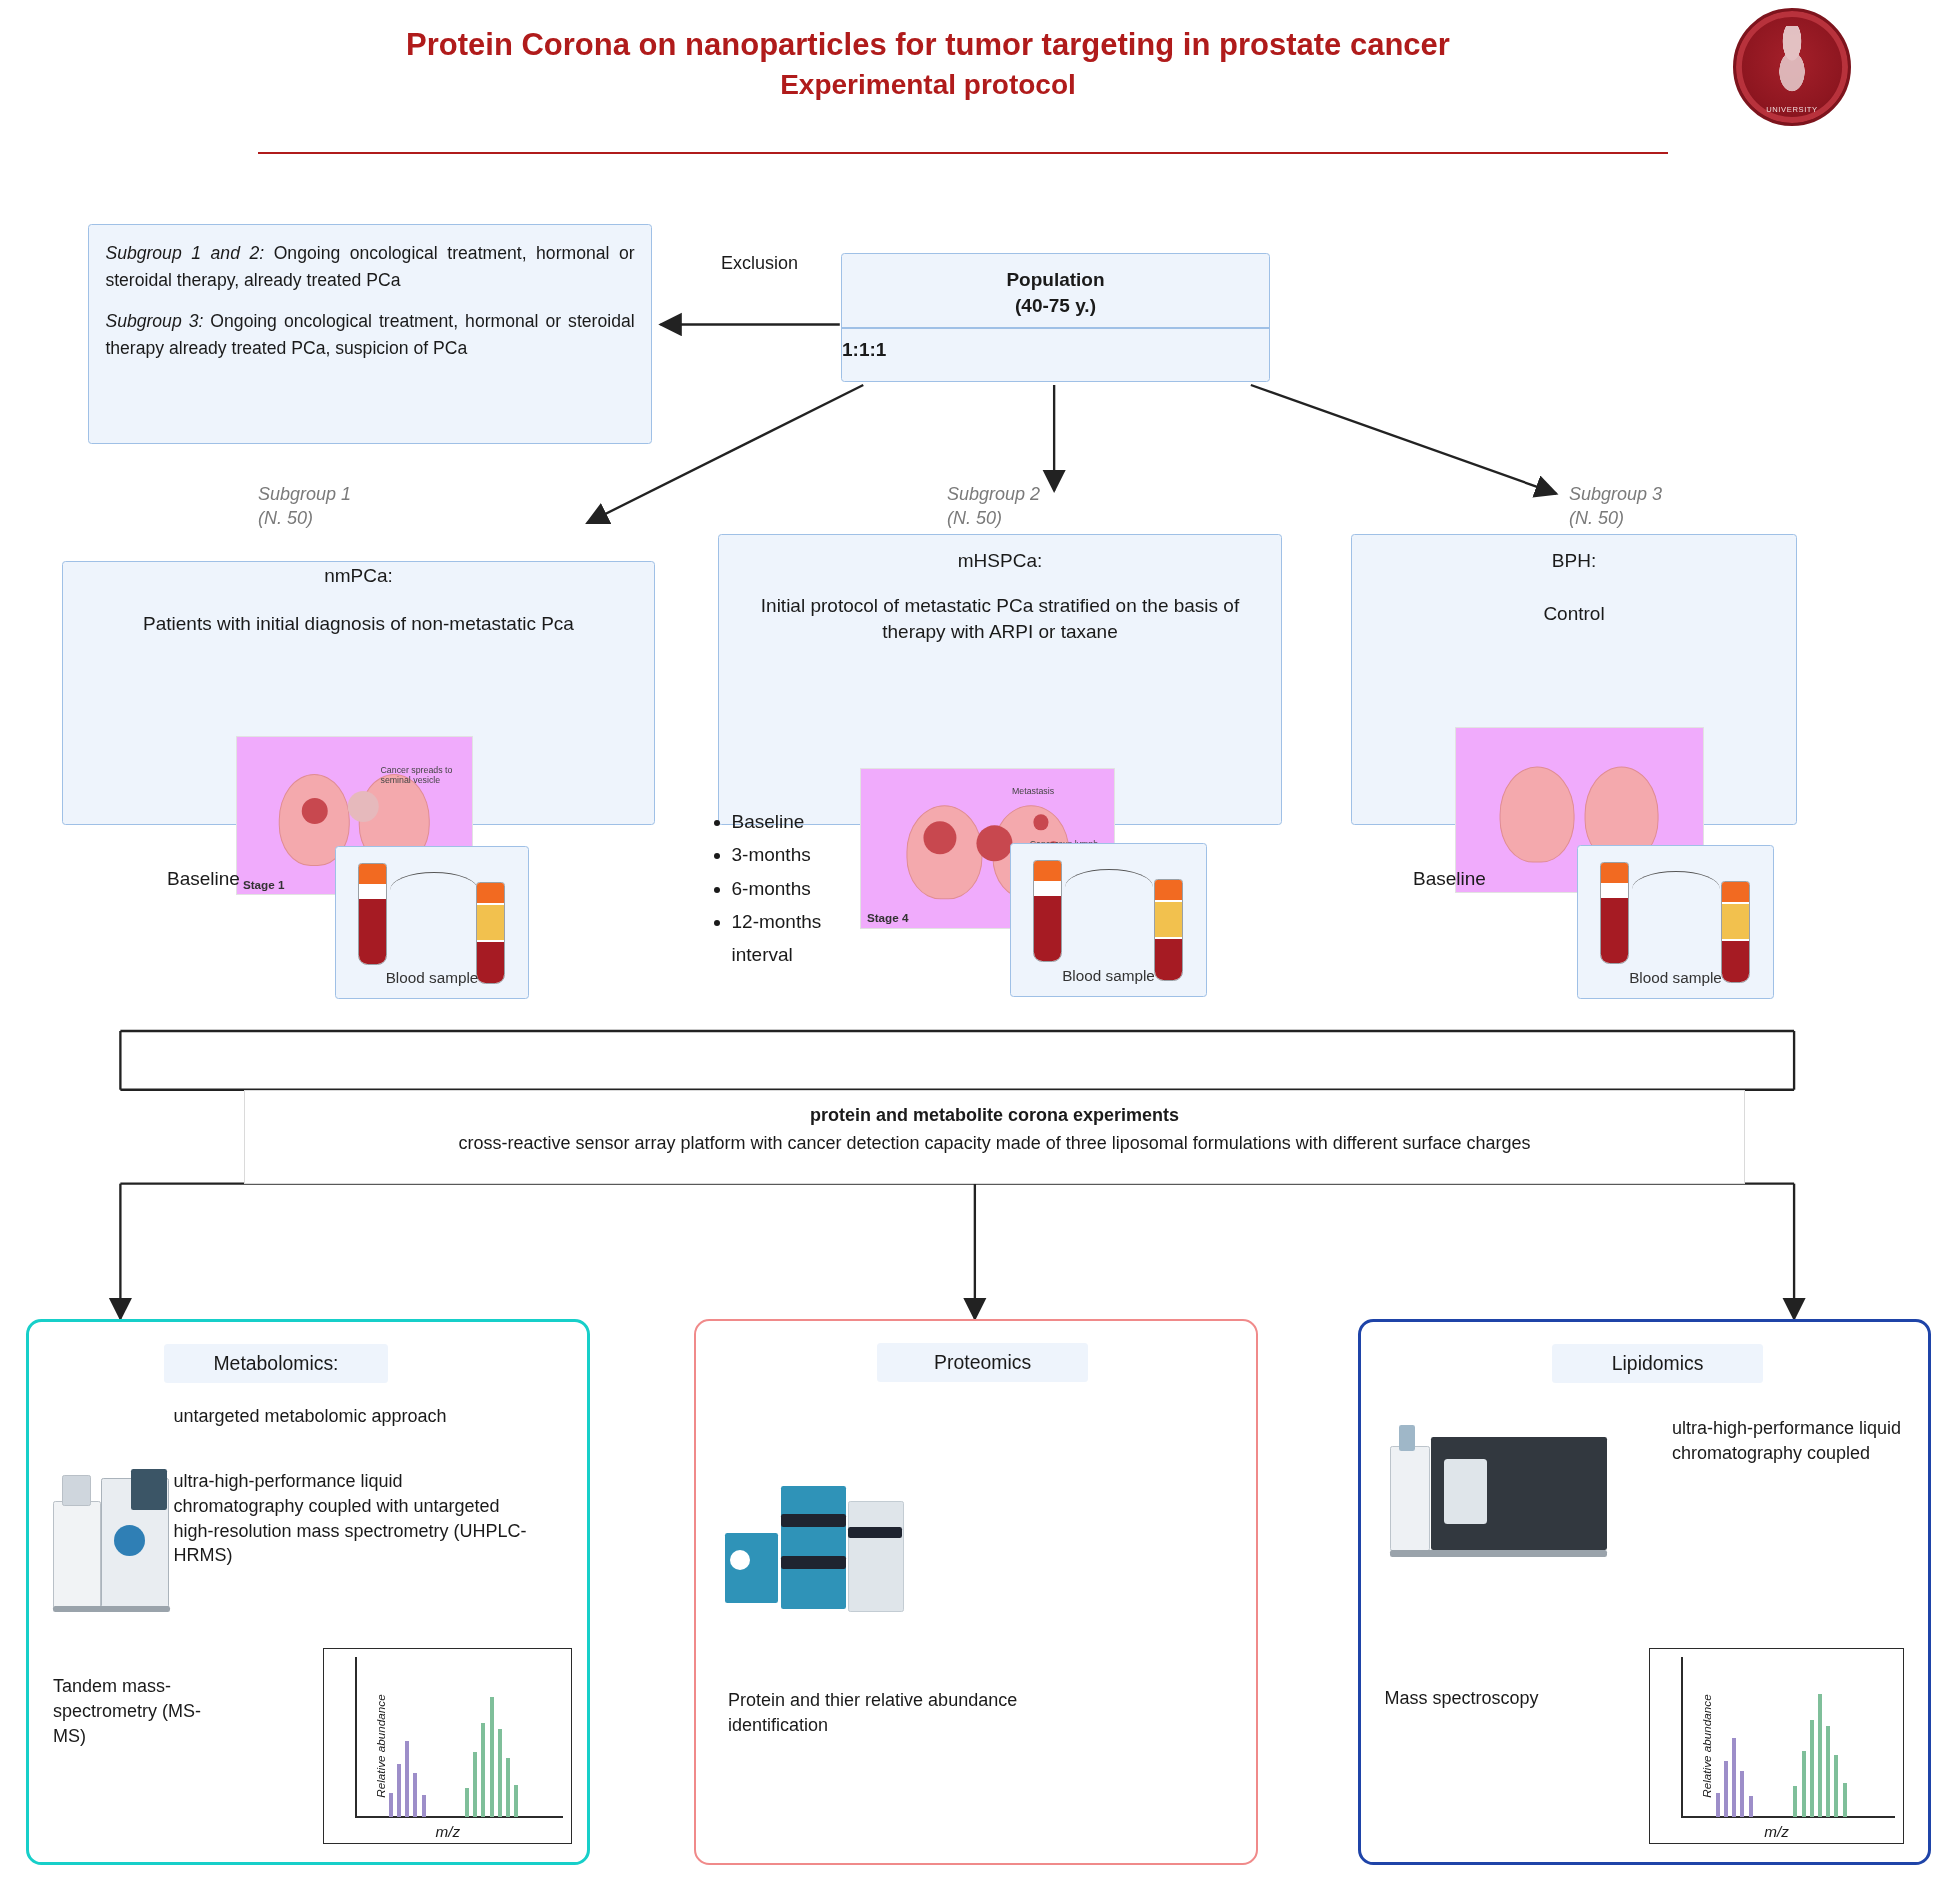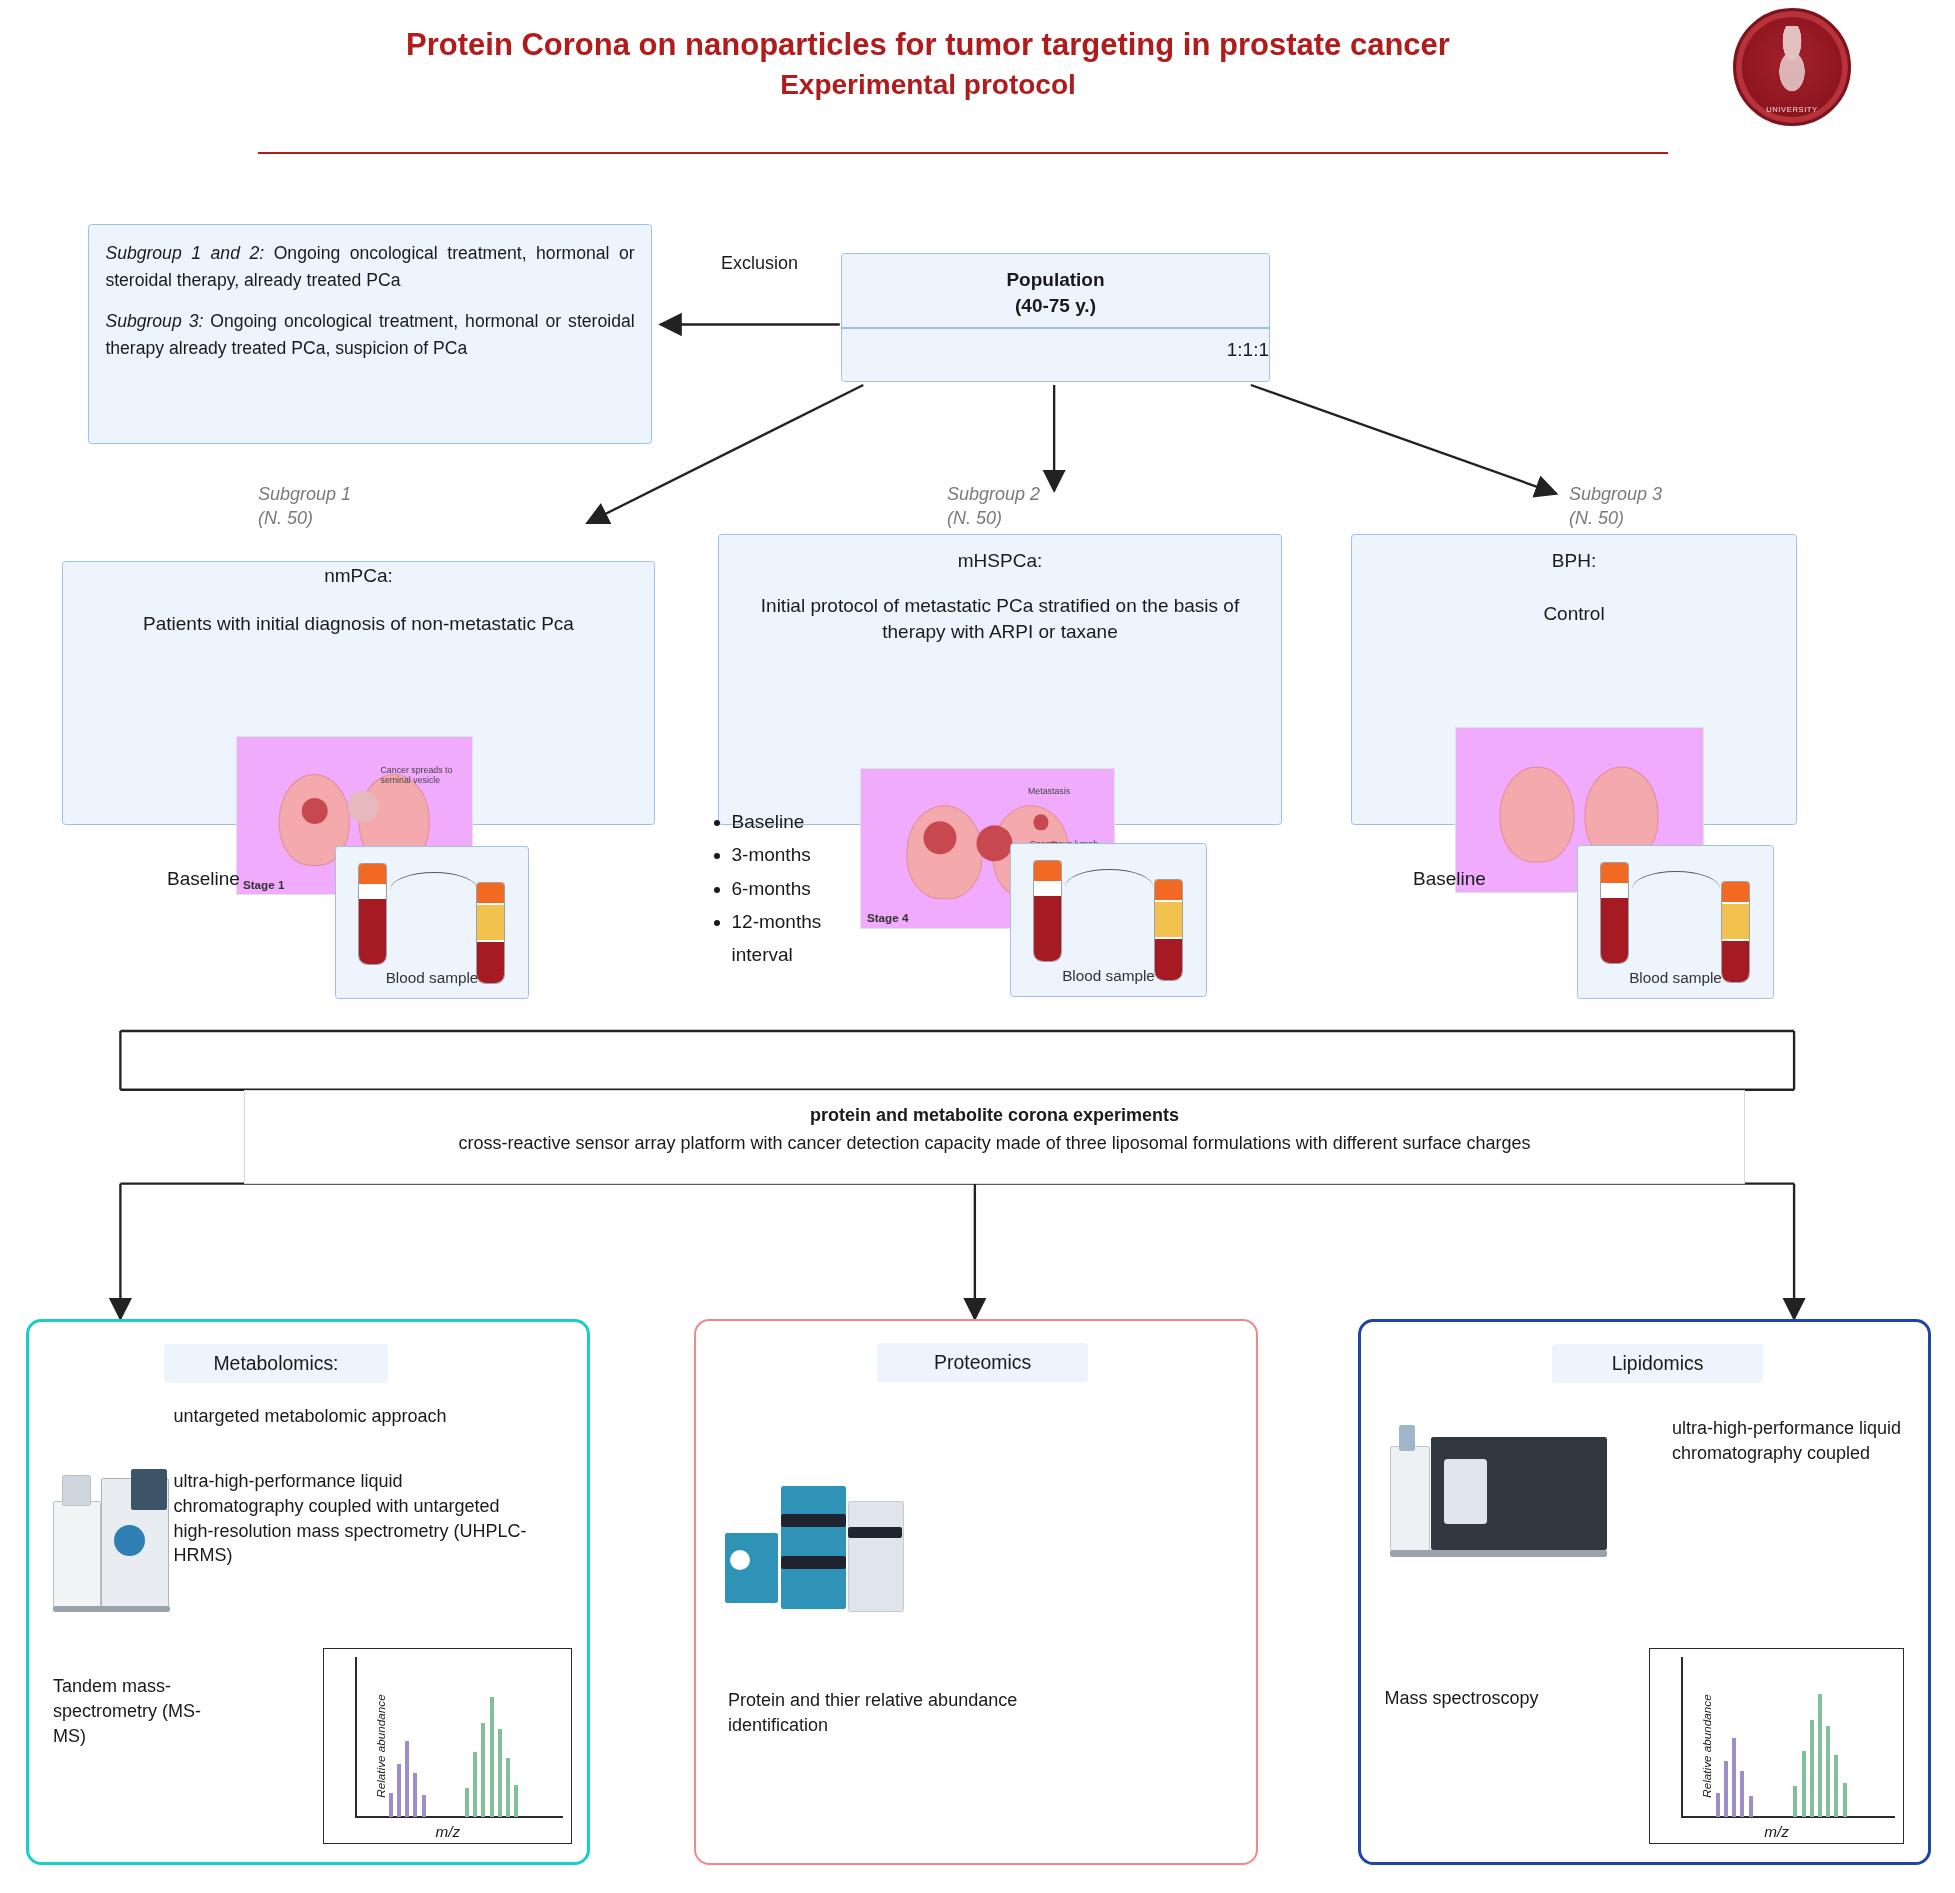--- a/index.html
+++ b/index.html
@@ -86,21 +86,21 @@
   #population-box {
     top: 253px; left: 841px; width: 429px; height: 129px;
   }
   #population-box .ptitle {
     margin-top: 15.3px; font-weight: bold; font-size: 19px; text-align: center;
   }
   #population-box .page { font-weight: bold; font-size: 19px; text-align: center; margin-top: 3.5px; }
   #population-box .divider {
     margin: 10.6px 0 0 0; height: 1.2px; background: #9fc0e6;
   }
-  #population-box .ratio { font-weight: normal; font-size: 19px; text-align: right; margin-top: 10.6px; }
+  #population-box .ratio { font-weight: bold; font-size: 19px; text-align: left; margin-top: 10.6px; }
 
   
   .subgroup-label {
     font-style: italic; color: #7a7a7a; font-size: 18px; line-height: 1.35;
   }
   #sg1-label { top: 482px; left: 258px; width: 247px; }
   #sg2-label { top: 482px; left: 947px; width: 247px; }
   #sg3-label { top: 482px; left: 1569px; width: 247px; }
 
   
@@ -299,21 +299,21 @@
   <div class="group-desc" style="margin-top:21px; padding:0 17.6px;">Initial protocol of metastatic PCa stratified on the basis of therapy with ARPI or taxane</div>
   <div class="illus abs" style="top:123px; left:141px; width:253px; height:159px;">
     <div class="prostate">
       <div class="lobe l"></div>
       <div class="lobe r"></div>
       <div class="tumor" style="width:33px;height:33px;left:14%;top:26%;"></div>
       <div class="tumor" style="width:36px;height:36px;left:44%;top:30%;"></div>
       <div class="tumor" style="width:15.3px;height:15.3px;left:76%;top:20%;"></div>
       <div class="tumor" style="width:11.7px;height:11.7px;left:84%;top:44%;"></div>
     </div>
-    <div class="illus-note" style="top:17.6px; right:4px; width:82px;">Metastasis</div>
+    <div class="illus-note" style="top:17.6px; right:20px; width:82px;">Metastasis</div>
     <div class="illus-note" style="top:70px; right:2.3px; width:82px;">Cancerous lymph nodes</div>
     <div class="stage-label">Stage 4</div>
   </div>
 </div>
 
 <div class="abs bluebox" id="group3-box">
   <div class="group-title" style="margin-top:15.3px">BPH:</div>
   <div class="group-desc" style="margin-top:29px">Control</div>
   <div class="illus abs gray" style="top:100px; left:103px; width:247px; height:164px;">
     <div class="prostate">

